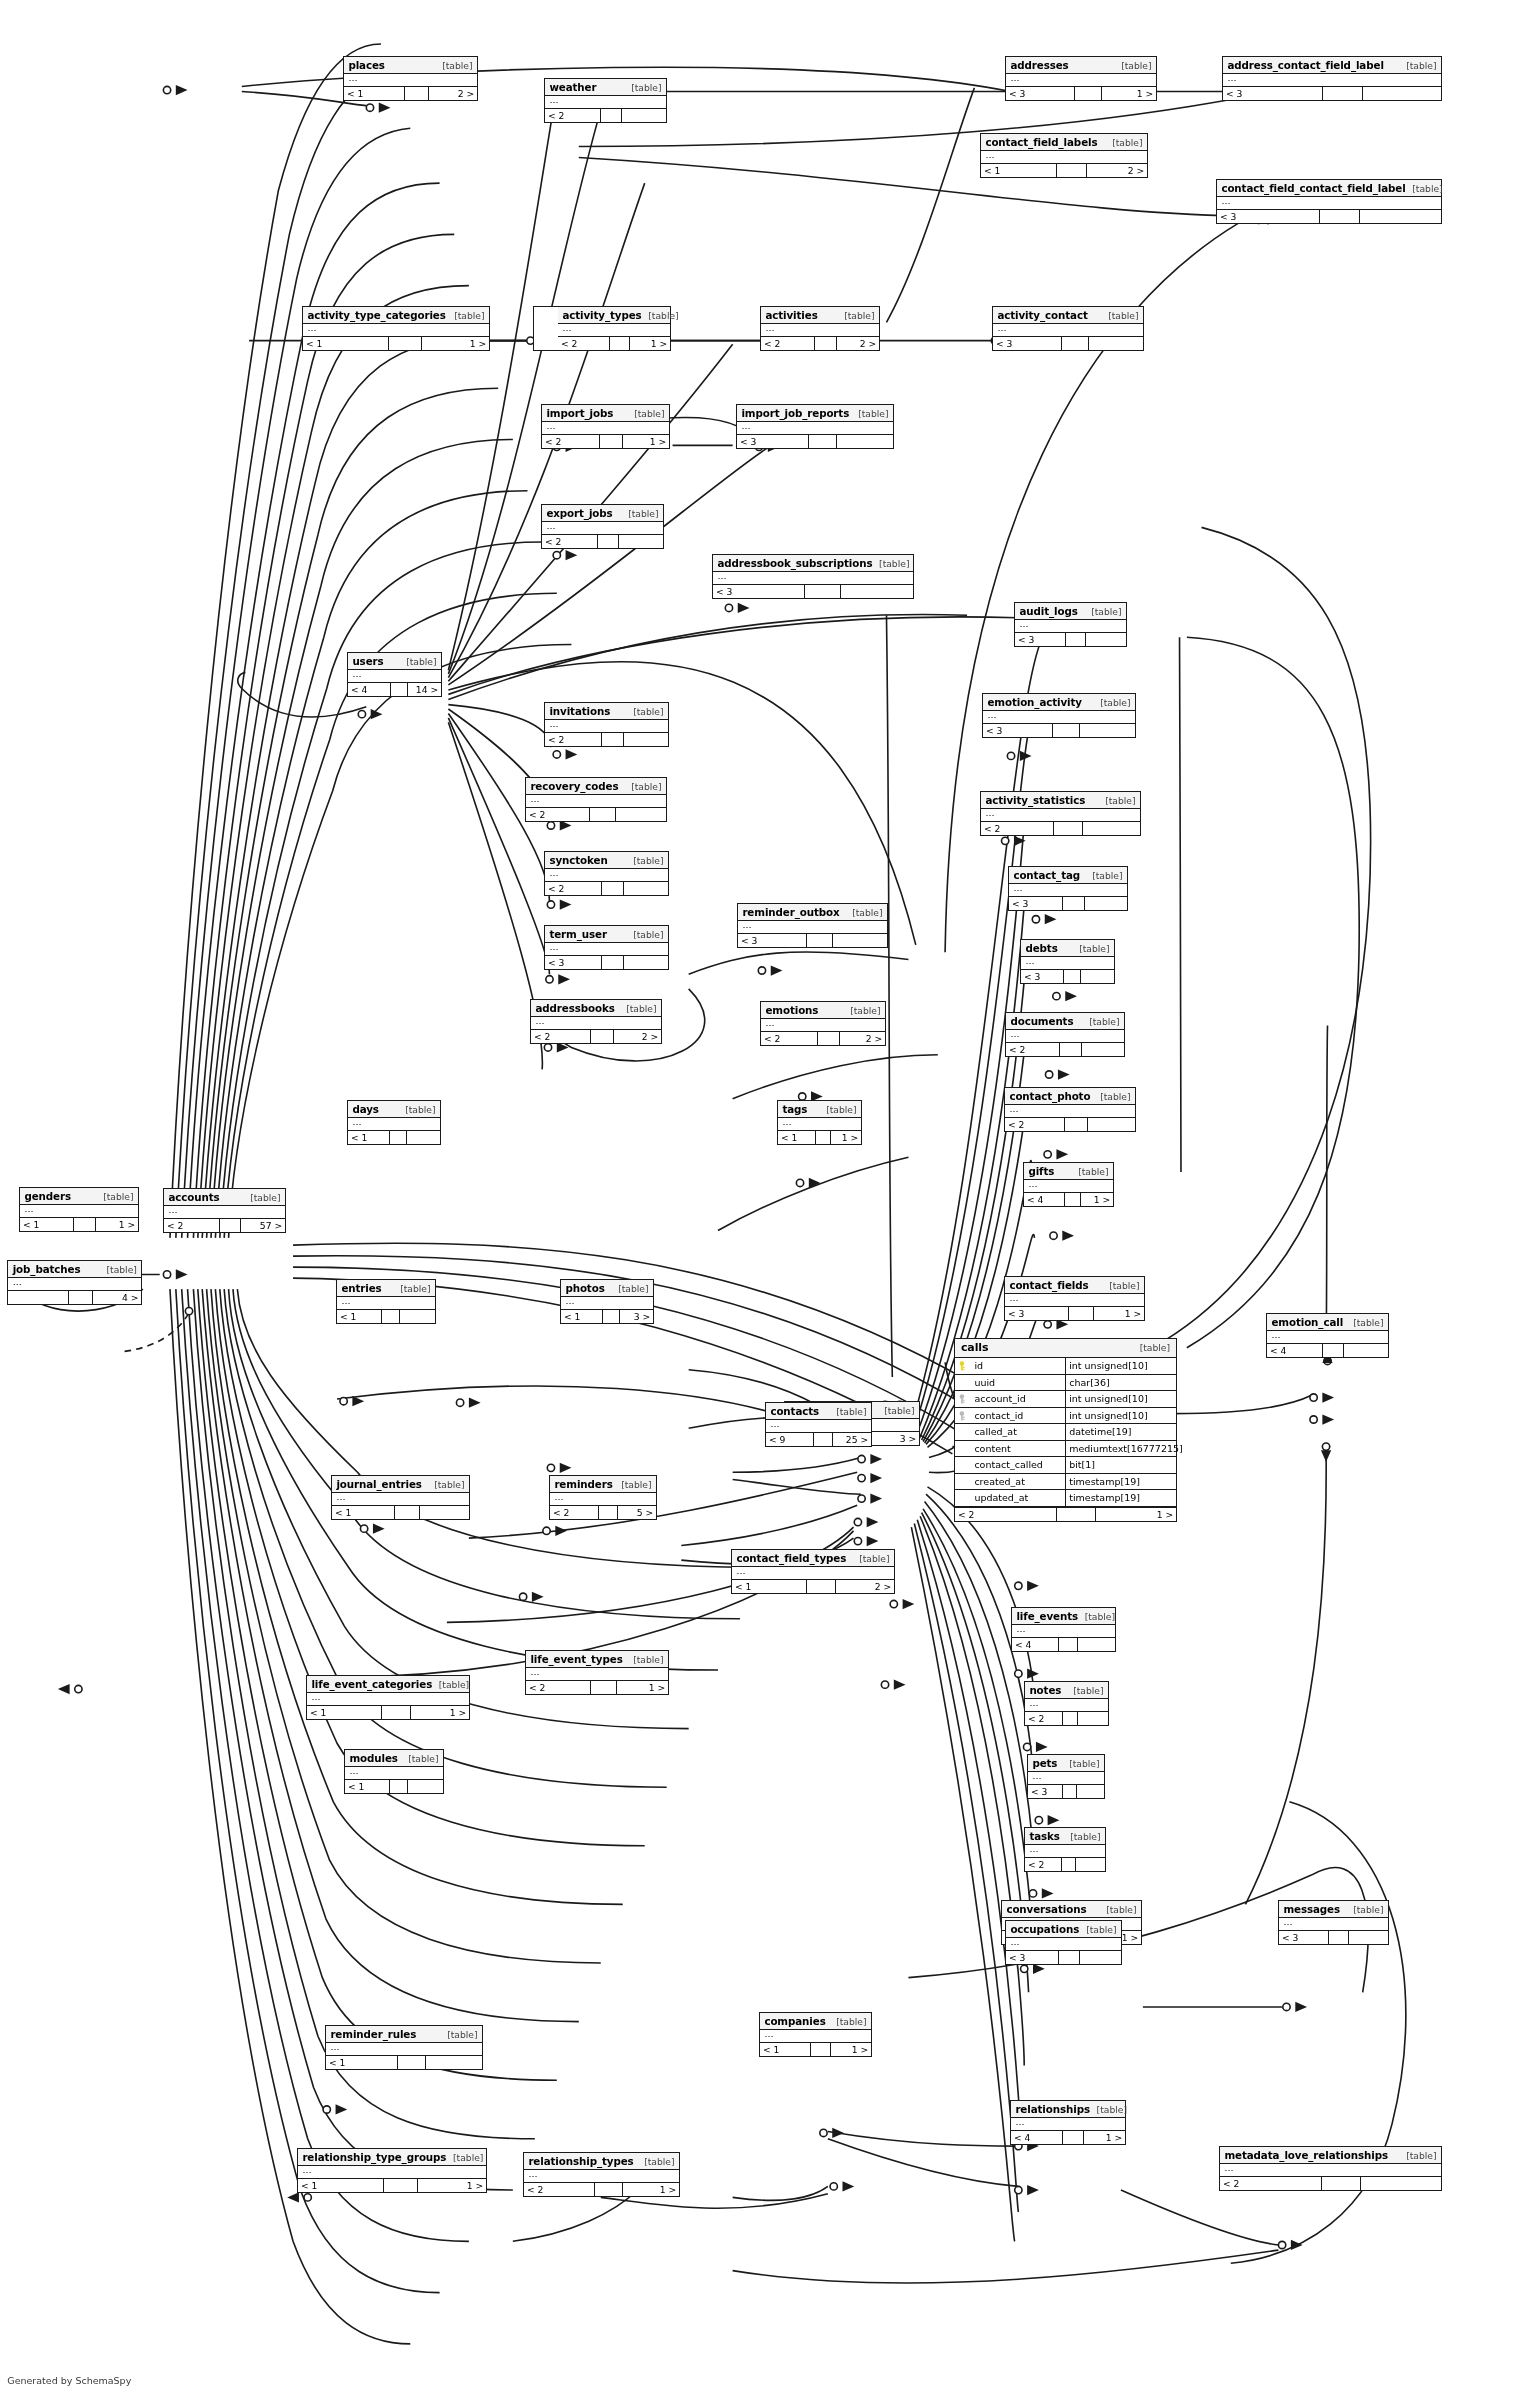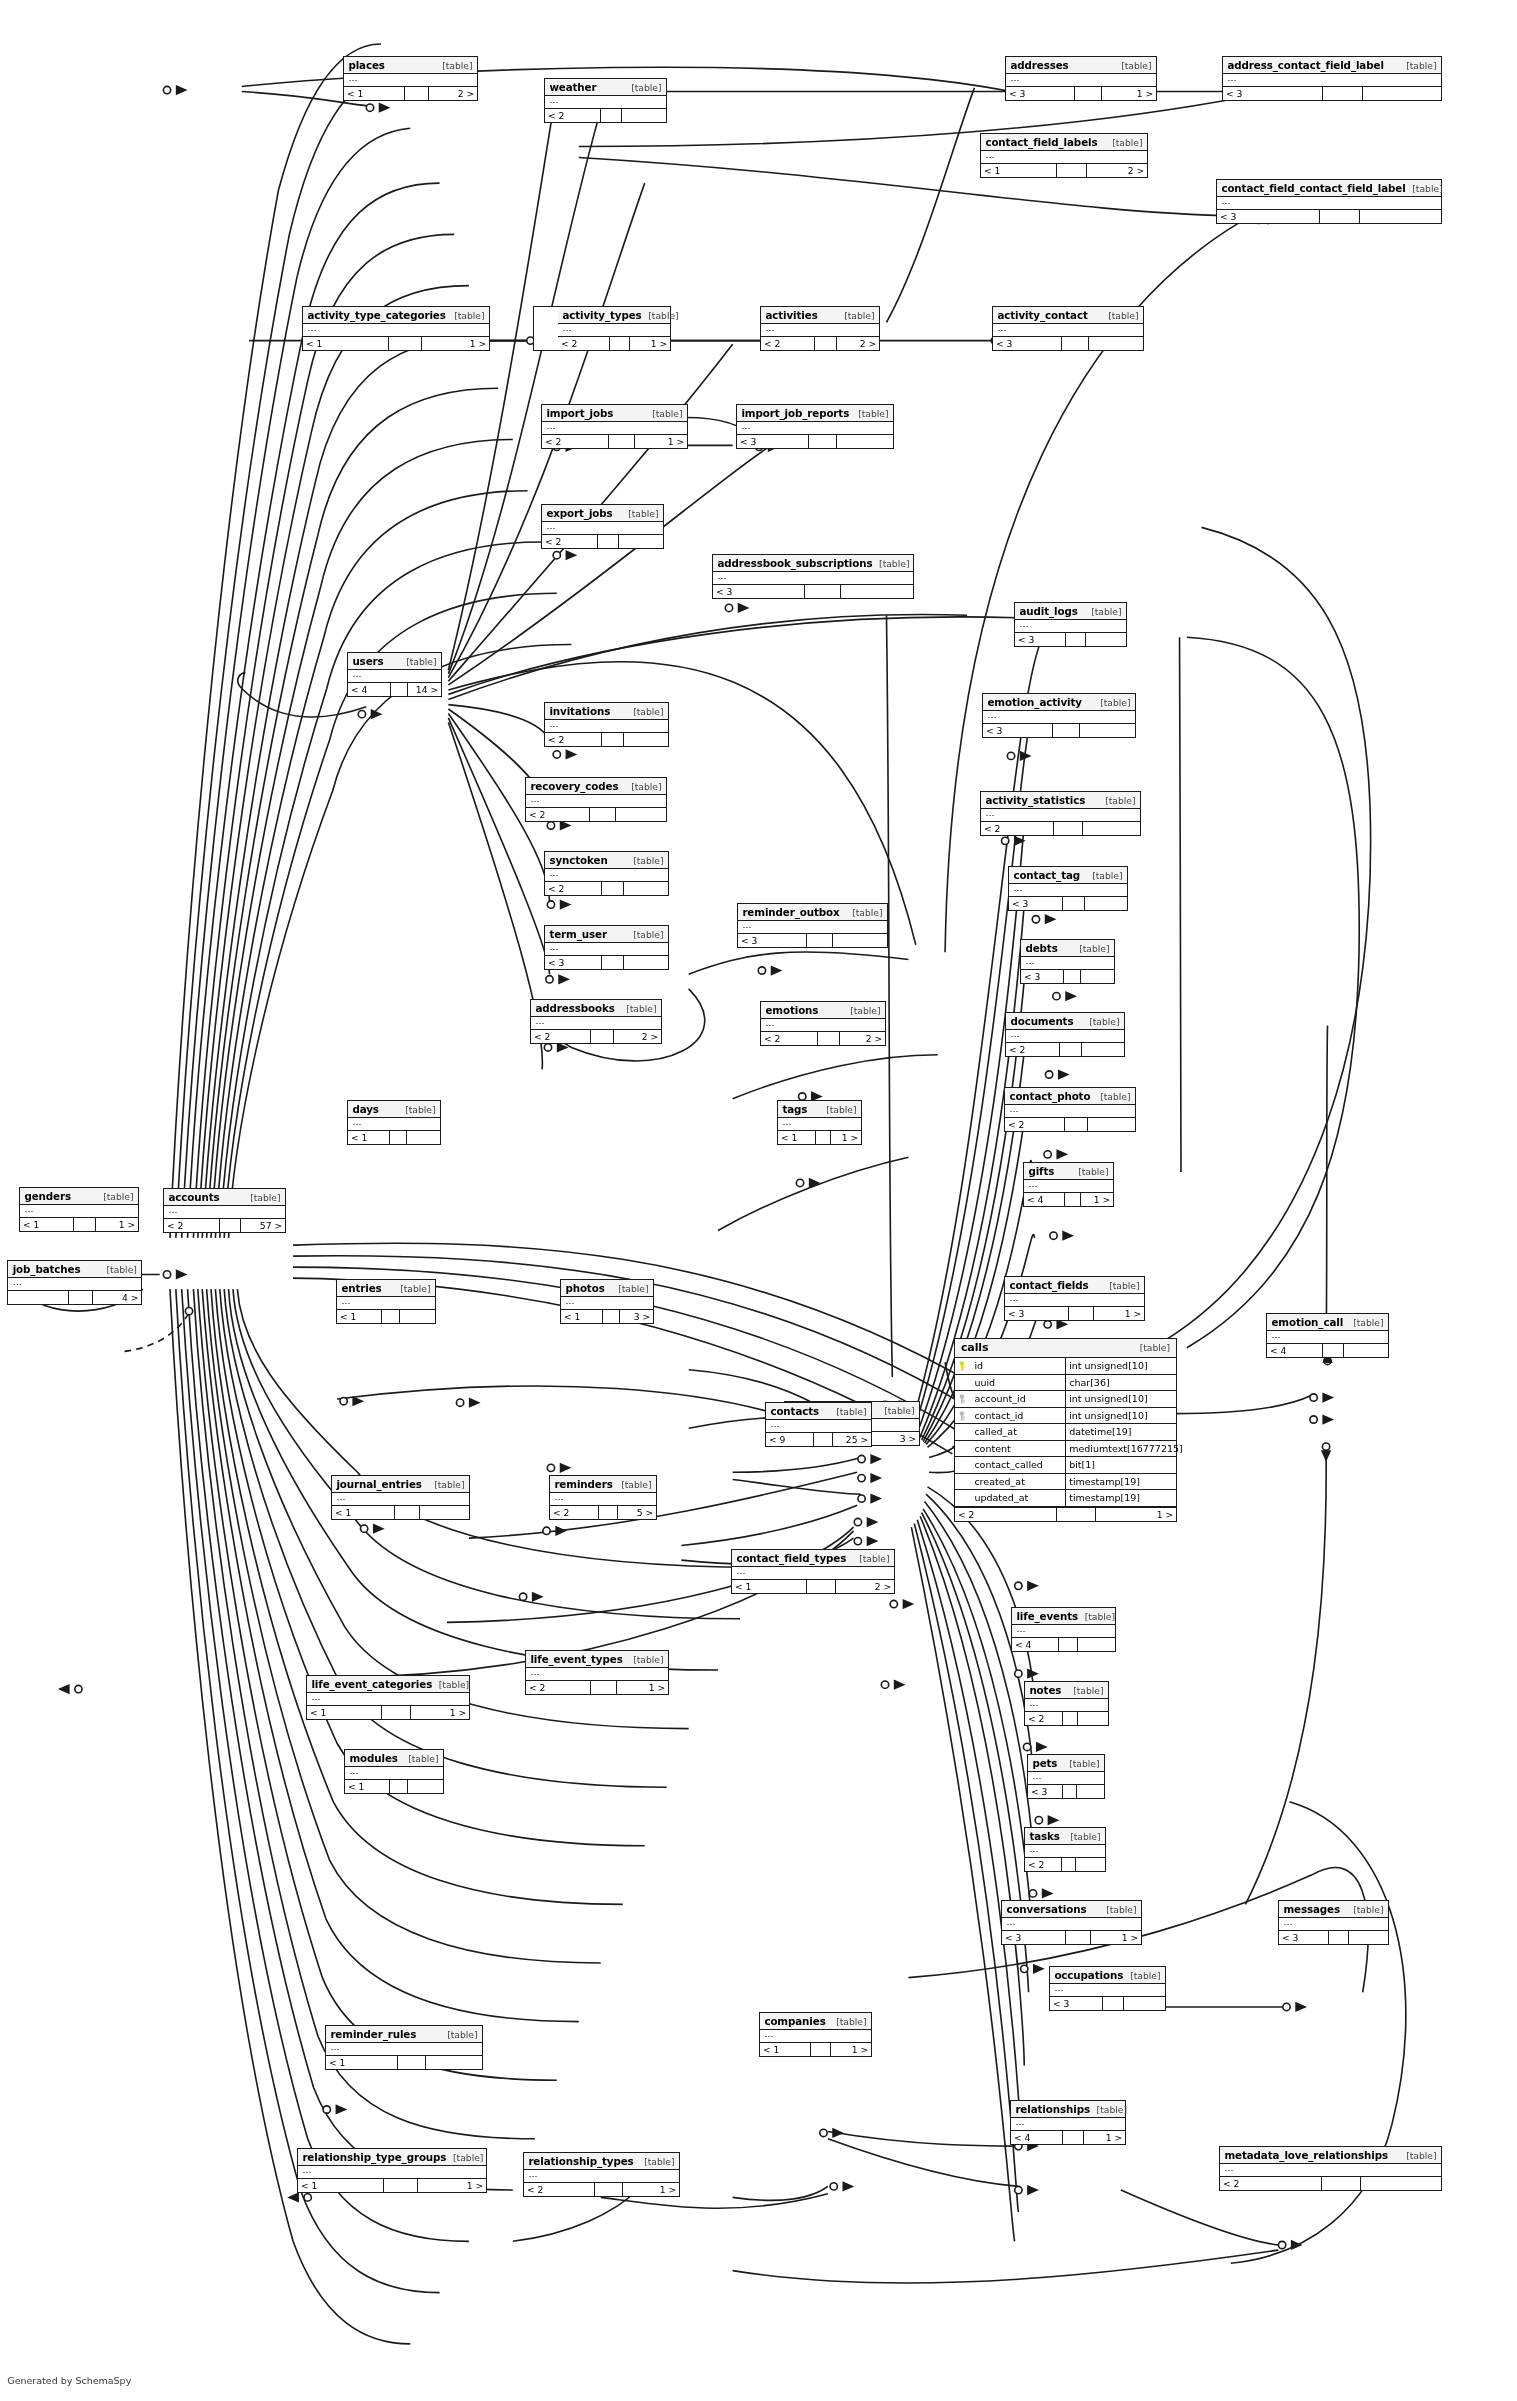--- a/index.html
+++ b/index.html
@@ -451,21 +451,21 @@
         <span class="nm">activity_contact</span>
         <span class="tg">[table]</span>
       </div>
       <div class="dots">...</div>
       <div class="foot">
         <div class="c l">&lt; 3</div>
         <div class="c m"></div>
         <div class="c r"></div>
       </div>
     </div>
-    <div class="tbl" style="left: 541px; top: 404px; width: 147px;">
+    <div class="tbl" style="left: 541px; top: 404px; width: 129px;">
       <div class="hdr">
         <span class="nm">import_jobs</span>
         <span class="tg">[table]</span>
       </div>
       <div class="dots">...</div>
       <div class="foot">
         <div class="c l">&lt; 2</div>
         <div class="c m"></div>
         <div class="c r">1 &gt;</div>
       </div>
@@ -991,21 +991,21 @@
         <span class="nm">companies</span>
         <span class="tg">[table]</span>
       </div>
       <div class="dots">...</div>
       <div class="foot">
         <div class="c l">&lt; 1</div>
         <div class="c m"></div>
         <div class="c r">1 &gt;</div>
       </div>
     </div>
-    <div class="tbl" style="left: 1005px; top: 1966px; width: 117px; margin-left: 44px;">
+    <div class="tbl" style="left: 1005px; top: 1920px; width: 117px;">
       <div class="hdr">
         <span class="nm">occupations</span>
         <span class="tg">[table]</span>
       </div>
       <div class="dots">...</div>
       <div class="foot">
         <div class="c l">&lt; 3</div>
         <div class="c m"></div>
         <div class="c r"></div>
       </div>

